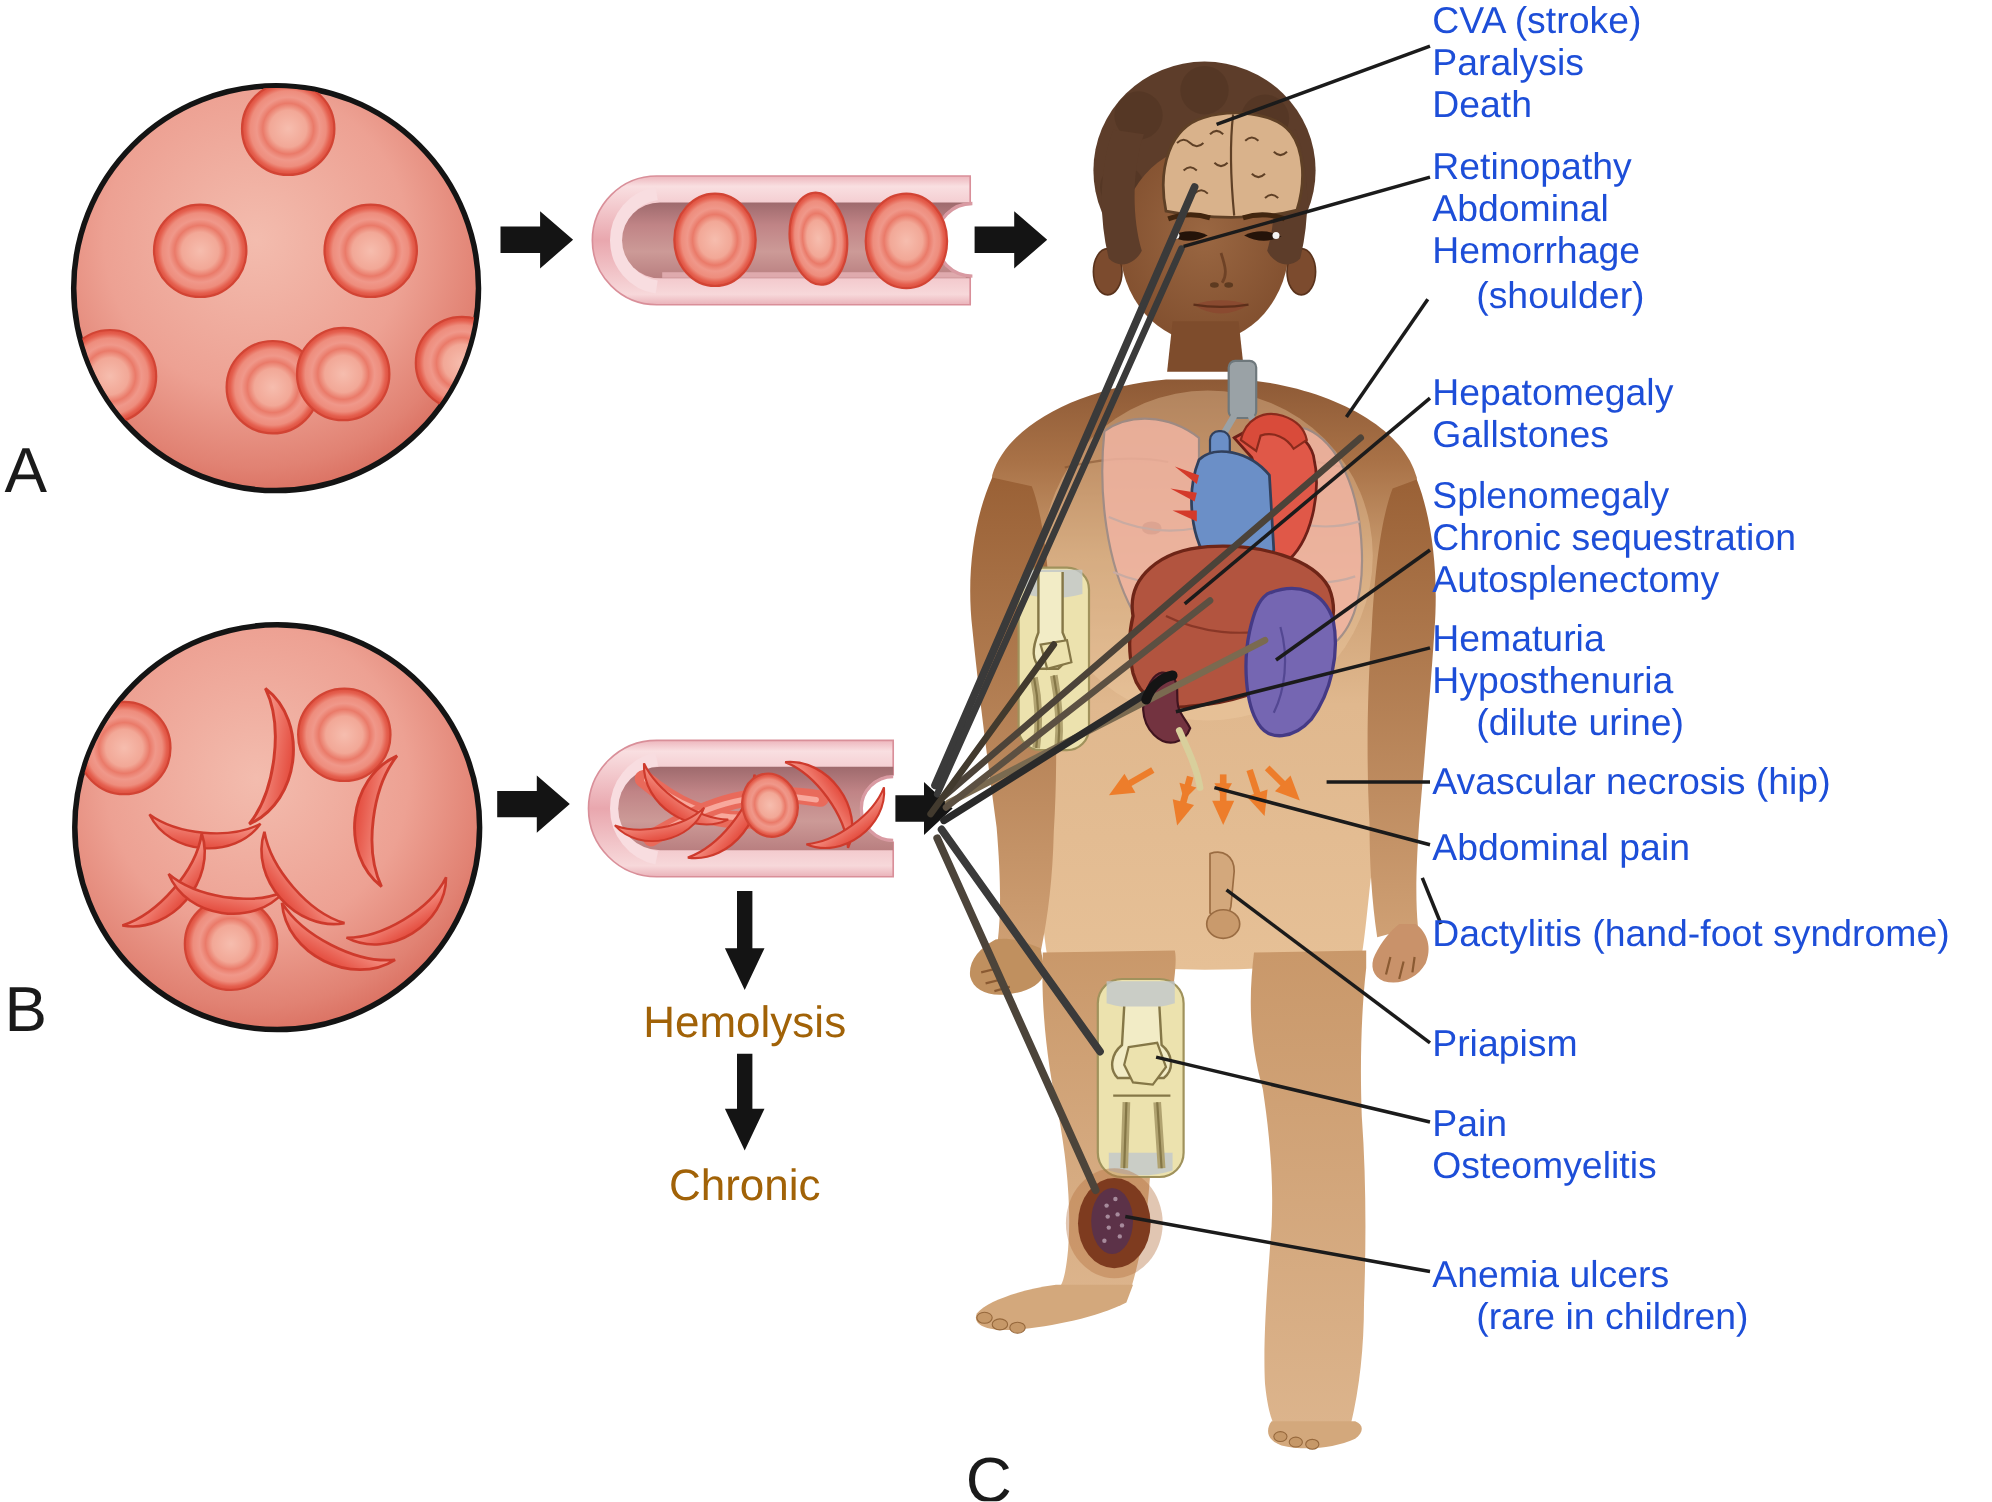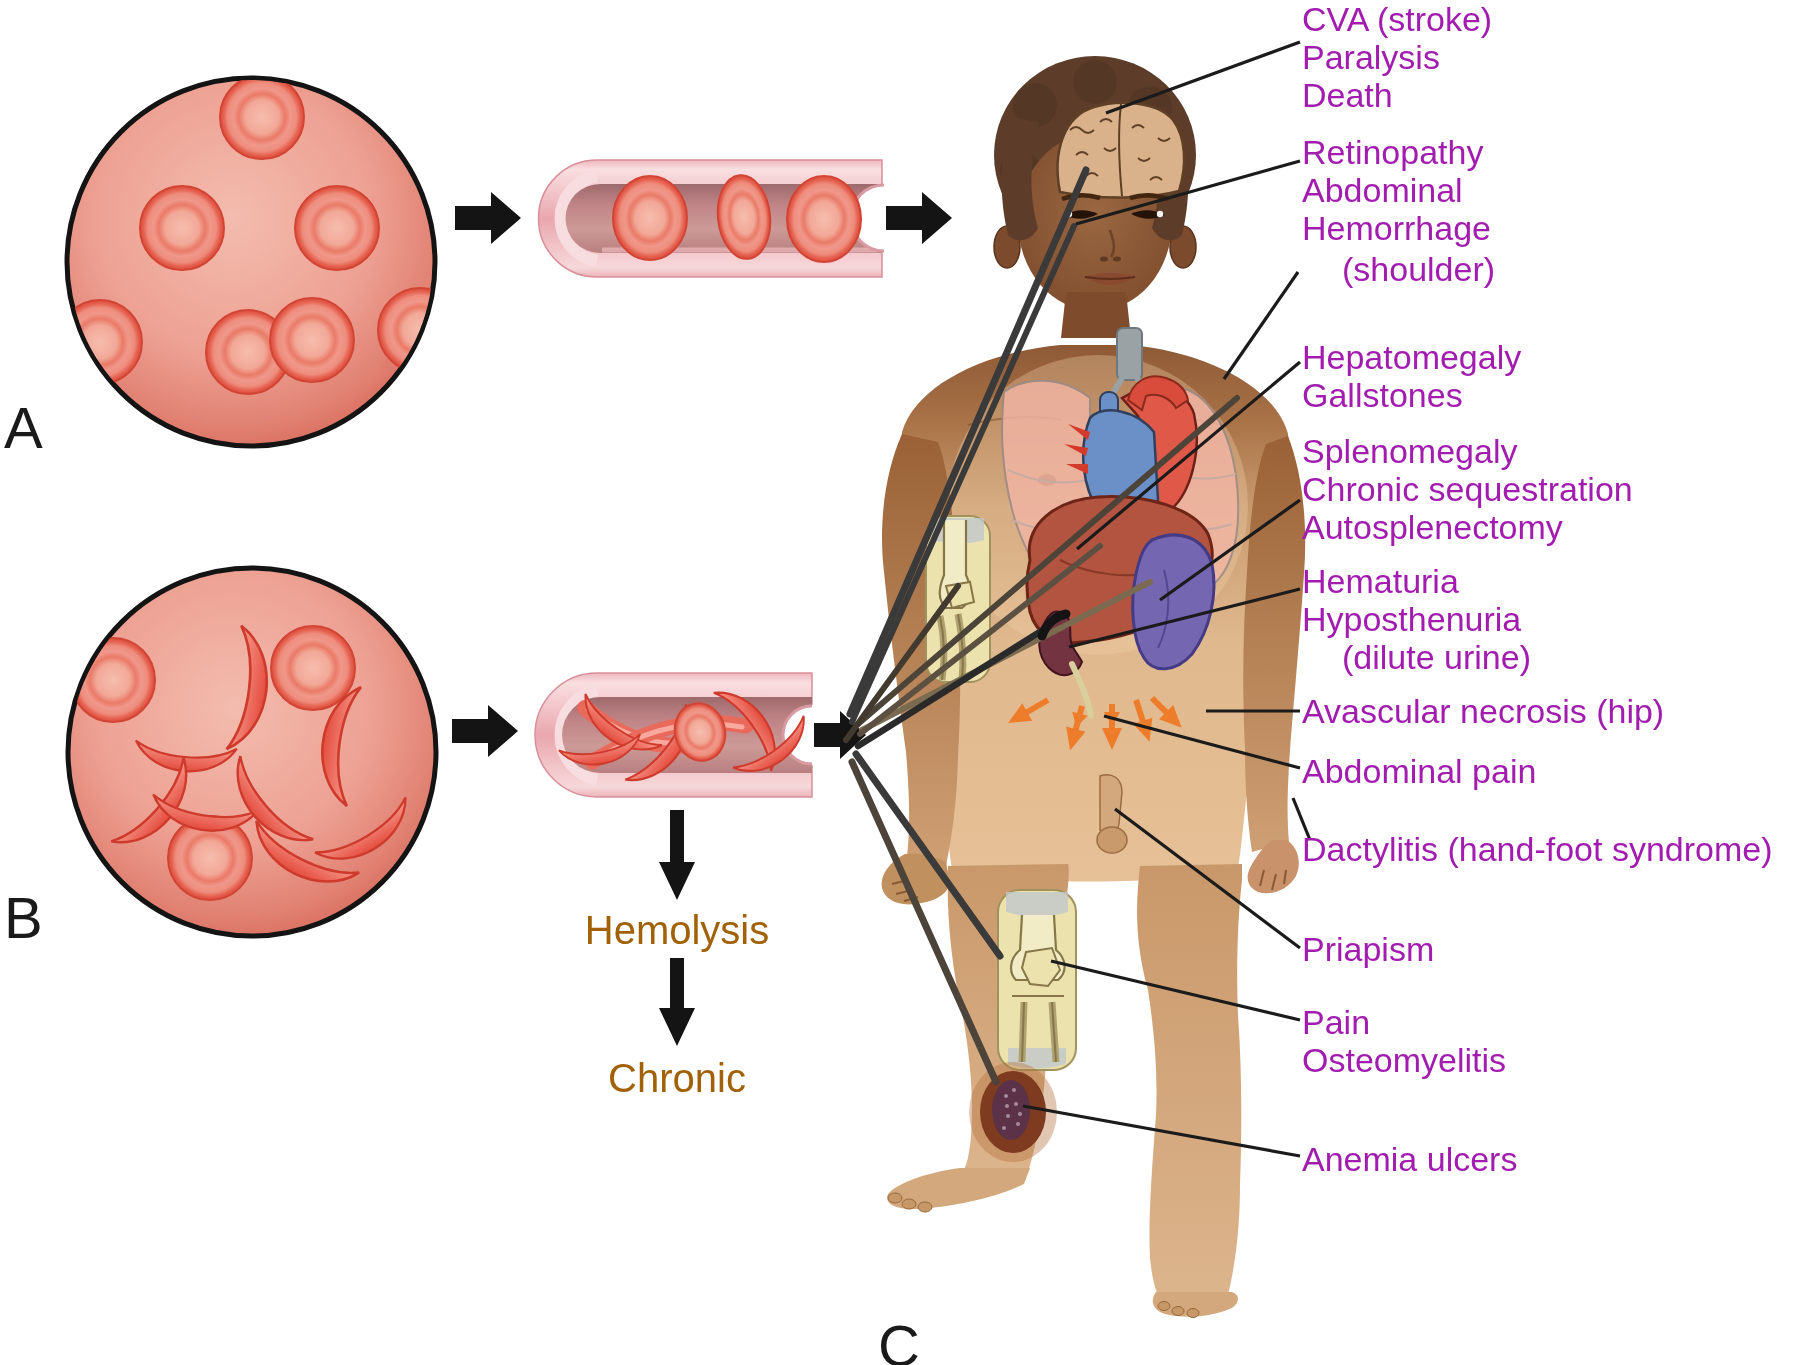--- a/index.html
+++ b/index.html
@@ -3,21 +3,21 @@
 <meta charset="utf-8">
 <style>
   html,body{margin:0;padding:0;background:#ffffff;}
   #stage{position:relative;width:1811px;height:1365px;background:#ffffff;overflow:hidden;
          font-family:"Liberation Sans", sans-serif;}
   #art{position:absolute;left:0;top:0;}
   .cap{position:absolute;color:#101010;}
   .letter{font-size:58px;line-height:60px;color:#1a1a1a;}
   .flowword{font-size:40px;line-height:44px;text-align:center;color:#a16207;}
   #labels{position:absolute;left:0;top:0;width:100%;height:100%;pointer-events:none;}
-  .label-block{position:absolute;font-size:34px;line-height:38px;color:#a21caf;white-space:nowrap;}
+  .label-block{position:absolute;font-size:34px;line-height:38px;color:#1d4ed8;white-space:nowrap;}
   .lbl-line{height:38px;}
   .lbl-line.indent{padding-left:40px;}
 </style>
 </head>
 <body>
 
 <div id="stage">
 
 <svg id="art" width="1811" height="1365" viewBox="0 0 1811 1365">
   <defs>
@@ -427,16 +427,17 @@
       </div>
       <div class="label-block" style="left: 1302px; top: 930px;">
         <div class="lbl-line">Priapism</div>
       </div>
       <div class="label-block" style="left: 1302px; top: 1003px;">
         <div class="lbl-line">Pain</div>
         <div class="lbl-line">Osteomyelitis</div>
       </div>
       <div class="label-block" style="left: 1302px; top: 1140px;">
         <div class="lbl-line">Anemia ulcers</div>
+        <div class="lbl-line indent">(rare in children)</div>
       </div>
     </div>
 
 </div>
 
 </body></html>

